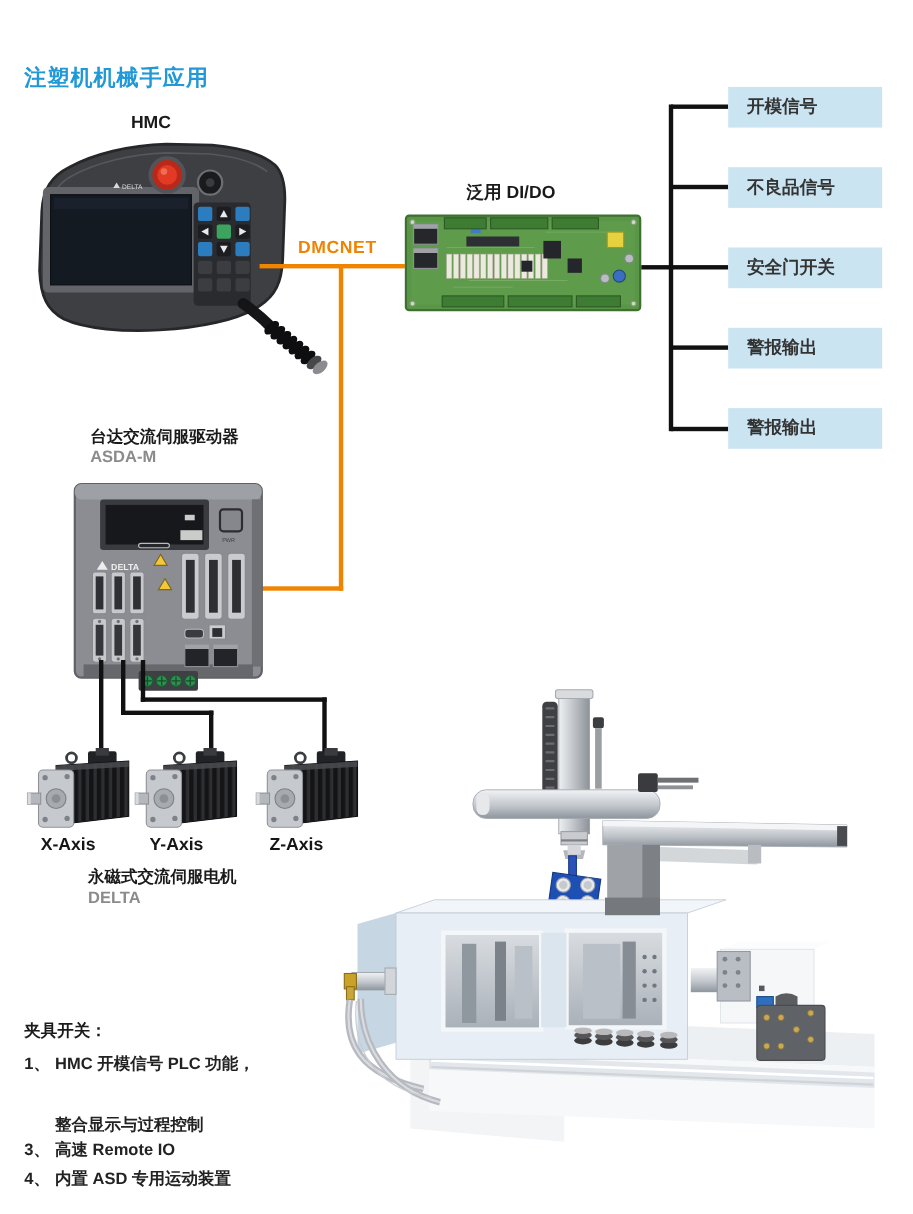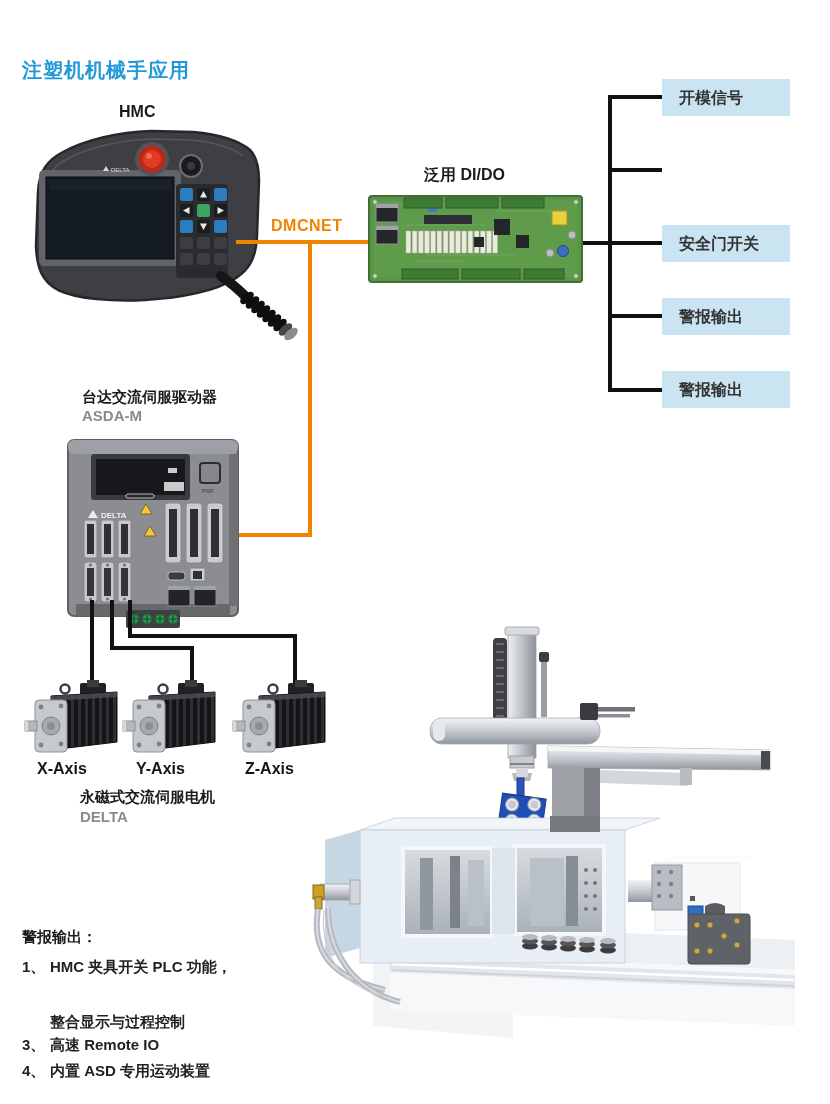--- a/index.html
+++ b/index.html
@@ -10,21 +10,21 @@
   .lbl{position:absolute;color:#1a1a1a;font-weight:bold;white-space:nowrap;}
   .hmc-lbl{left:119px;top:103px;font-size:16px;}
   .bus-lbl{left:271px;top:217px;font-size:16px;color:#f08300;letter-spacing:.5px;}
   .dido-lbl{left:424px;top:165px;font-size:16px;}
   .drive-name{left:82px;top:388px;font-size:15px;}
   .drive-model{left:82px;top:407px;font-size:15px;color:#8b8b8d;}
   .motor-name{left:80px;top:788px;font-size:15px;}
   .motor-model{left:80px;top:808px;font-size:15px;color:#8b8b8d;}
   .line{position:absolute;background:#111111;}
   .oline{position:absolute;background:#f08300;}
-  .sigbox{position:absolute;left:662px;width:128px;height:37px;background:#cbe4f2;}
+  .sigbox{position:absolute;left:662px;width:140px;height:37px;background:#cbe4f2;}
   .sigbox span{display:block;padding-left:17px;line-height:37px;font-size:16px;font-weight:600;color:#333;white-space:nowrap;}
   .axis{position:absolute;width:70px;top:760px;font-size:16px;font-weight:bold;color:#161616;}
   .feat-head{left:22px;top:928px;font-size:15px;}
   .feat-row{position:absolute;left:22px;font-size:15px;font-weight:bold;color:#222;white-space:nowrap;}
   .feat-num{display:inline-block;width:28px;}
   svg{position:absolute;display:block;}
 </style>
 </head>
 <body>
 
@@ -162,20 +162,23 @@
   <div class="line" style="left:583px;top:241px;width:29px;height:4px"></div>
   <div class="line" style="left:608px;top:95px;width:4px;height:297px"></div>
   <div class="line" style="left:610px;top:95px;width:52px;height:4px"></div>
   <div class="line" style="left:610px;top:168px;width:52px;height:4px"></div>
   <div class="line" style="left:610px;top:241px;width:52px;height:4px"></div>
   <div class="line" style="left:610px;top:314px;width:52px;height:4px"></div>
   <div class="line" style="left:610px;top:388px;width:52px;height:4px"></div>
 
   <div class="sigbox" style="top:79px">
       <span>开模信号</span>
+    </div>
+  <div class="sigbox" style="top:152px">
+      <span>不良品信号</span>
     </div>
   <div class="sigbox" style="top:225px">
       <span>安全门开关</span>
     </div>
   <div class="sigbox" style="top:298px">
       <span>警报输出</span>
     </div>
   <div class="sigbox" style="top:371px">
       <span>警报输出</span>
     </div>
@@ -463,19 +466,19 @@
       <rect x="13" y="267" width="11" height="14" fill="#c9a227" stroke="#8a6d14"></rect>
       <rect x="15" y="279" width="7" height="12" fill="#caa63a" stroke="#8a6d14"></rect>
       <path d="M18,291 C12,330 26,358 85,372" stroke="#b6bac0" stroke-width="6" fill="none"></path>
       <path d="M18,291 C12,330 26,358 85,372" stroke="#d8dbdf" stroke-width="2" fill="none"></path>
       <path d="M28,290 C28,332 52,372 100,384" stroke="#b6bac0" stroke-width="6" fill="none"></path>
       <path d="M28,290 C28,332 52,372 100,384" stroke="#d8dbdf" stroke-width="2" fill="none"></path>
       <path d="M24,292 C20,334 38,370 92,380" stroke="#caccd0" stroke-width="1.2" fill="none"></path>
     </g>
   </svg>
 
-  <div class="lbl feat-head">警报输出：</div>
-  <div class="feat-row" style="top:958px"><span class="feat-num">1、</span><span>HMC 夹具开关 PLC 功能，</span></div>
+  <div class="lbl feat-head">夹具开关：</div>
+  <div class="feat-row" style="top:958px"><span class="feat-num">1、</span><span>HMC 开模信号 PLC 功能，</span></div>
   <div class="feat-row" style="top:1013px"><span class="feat-num"></span><span>整合显示与过程控制</span></div>
   <div class="feat-row" style="top:1036px"><span class="feat-num">3、</span><span>高速 Remote IO</span></div>
   <div class="feat-row" style="top:1062px"><span class="feat-num">4、</span><span>内置 ASD 专用运动装置</span></div>
 
 </div>
 
 </body></html>

